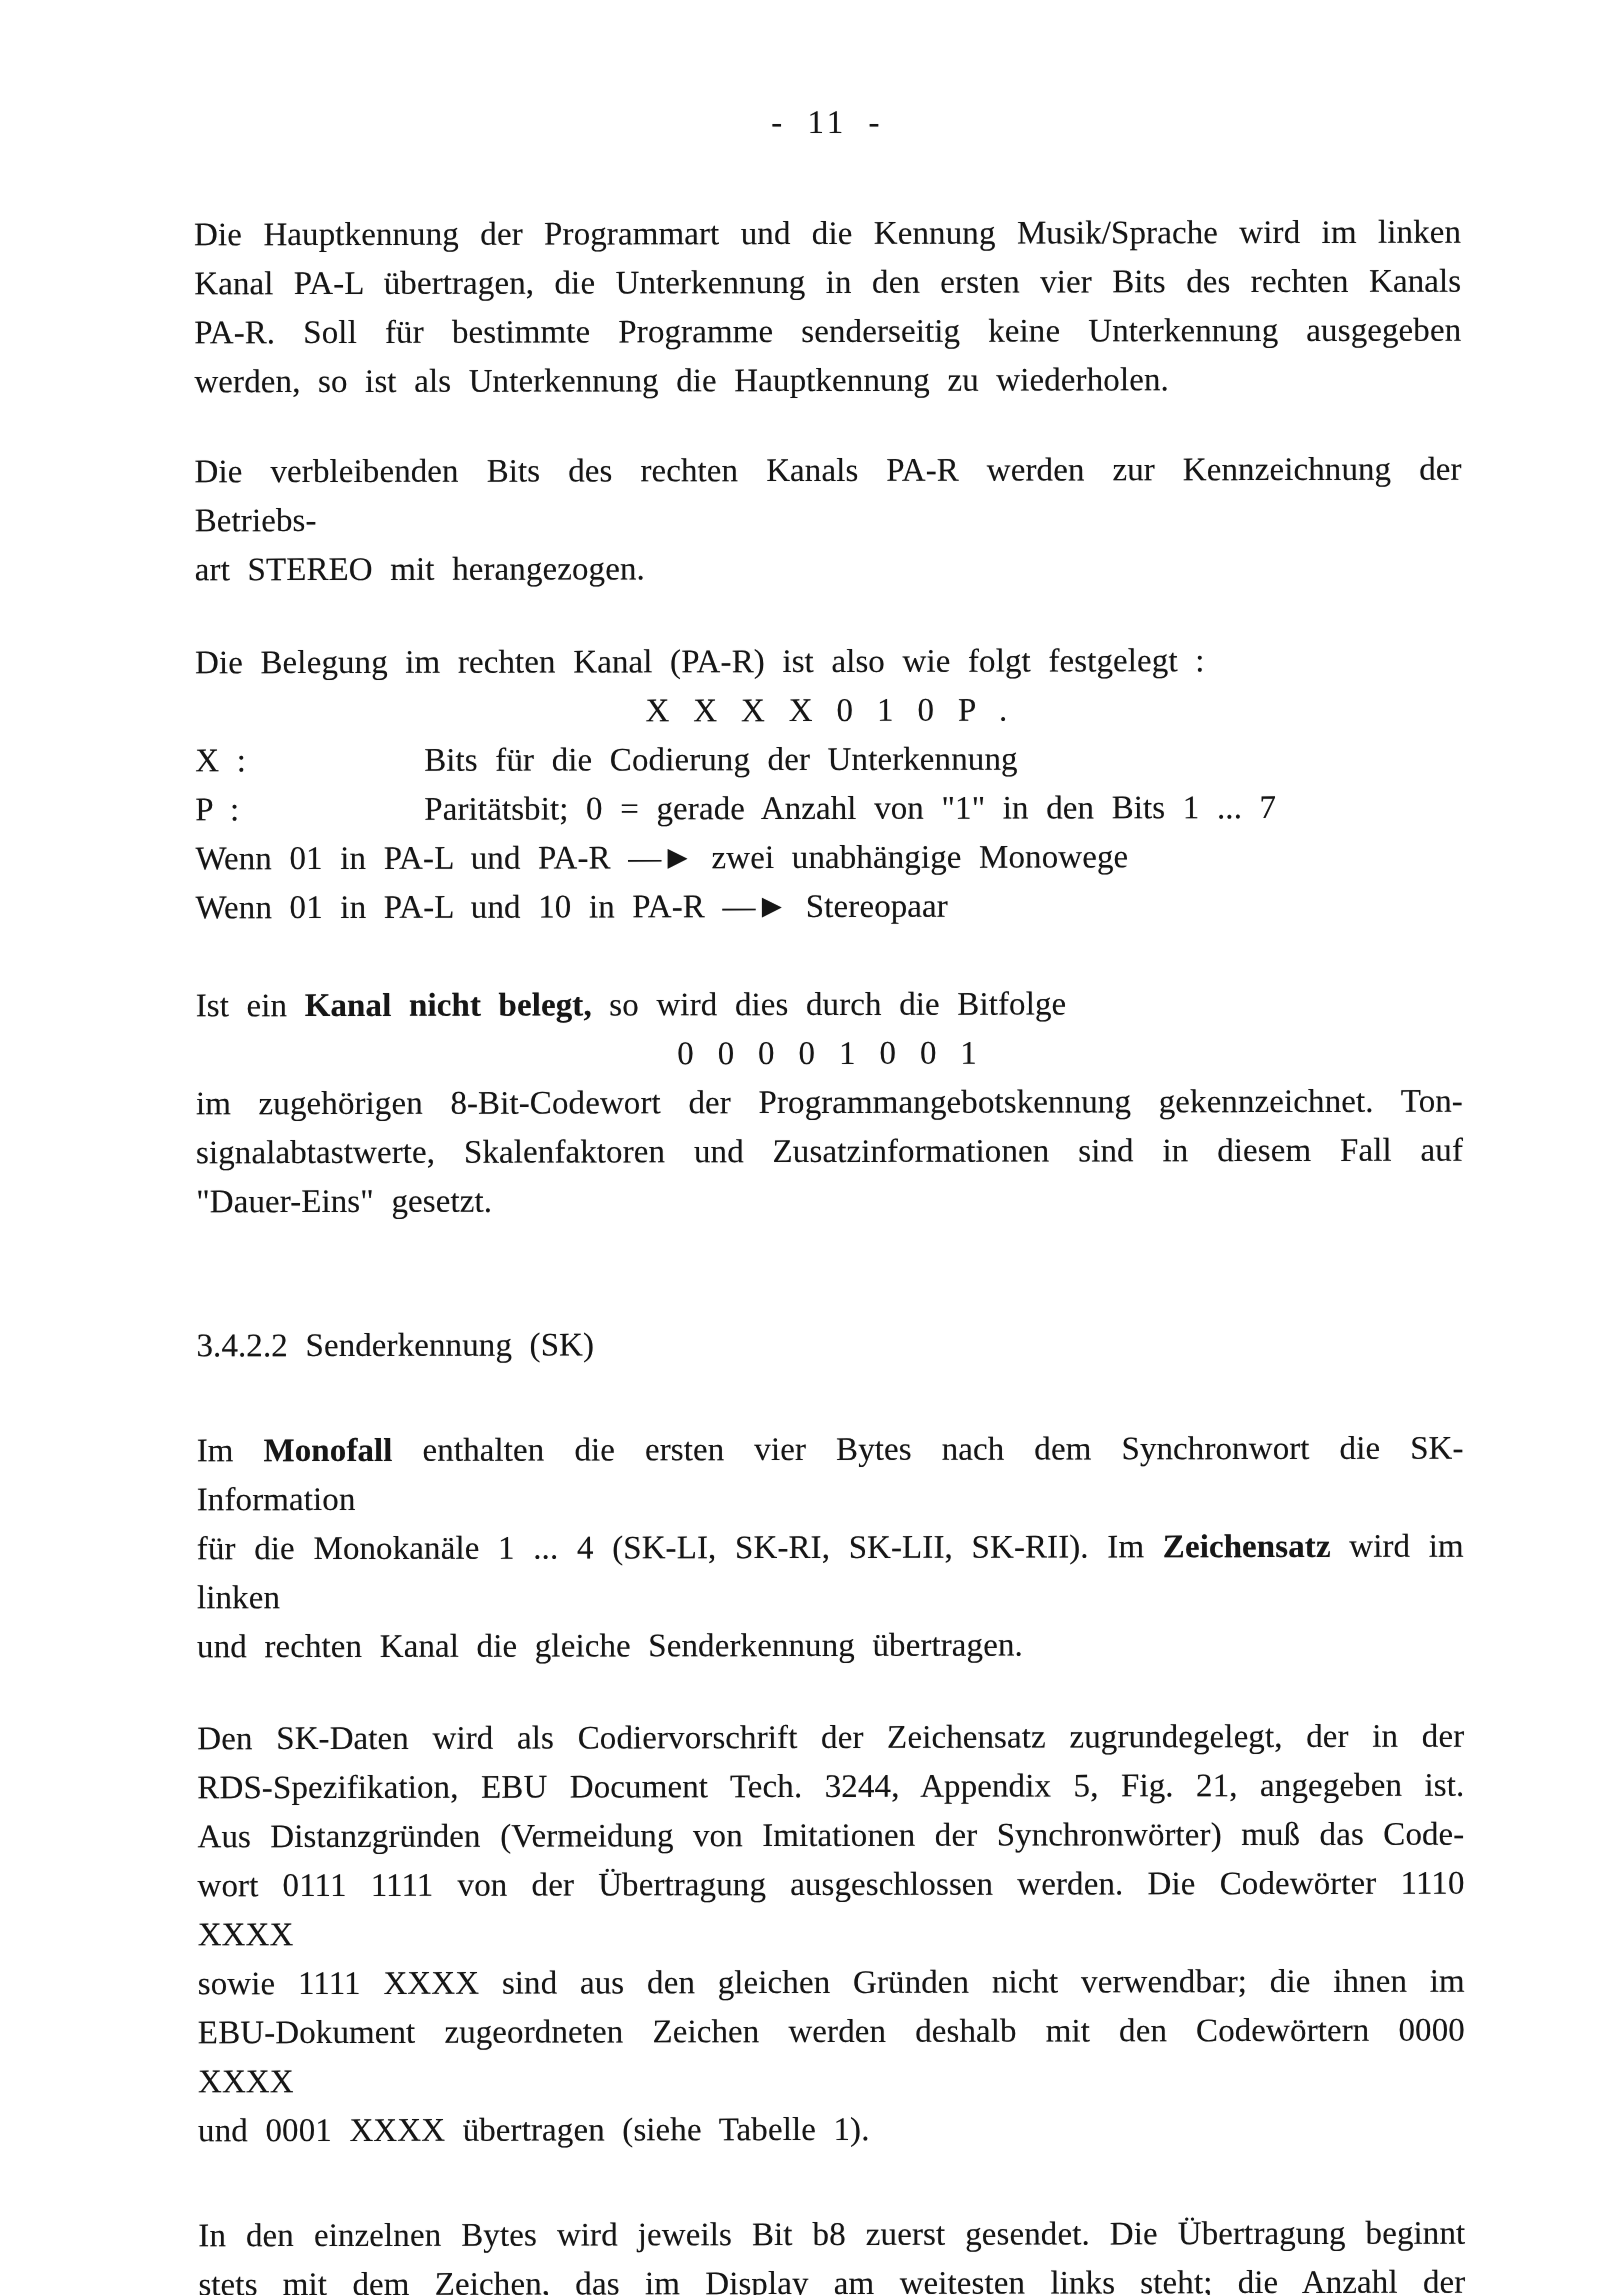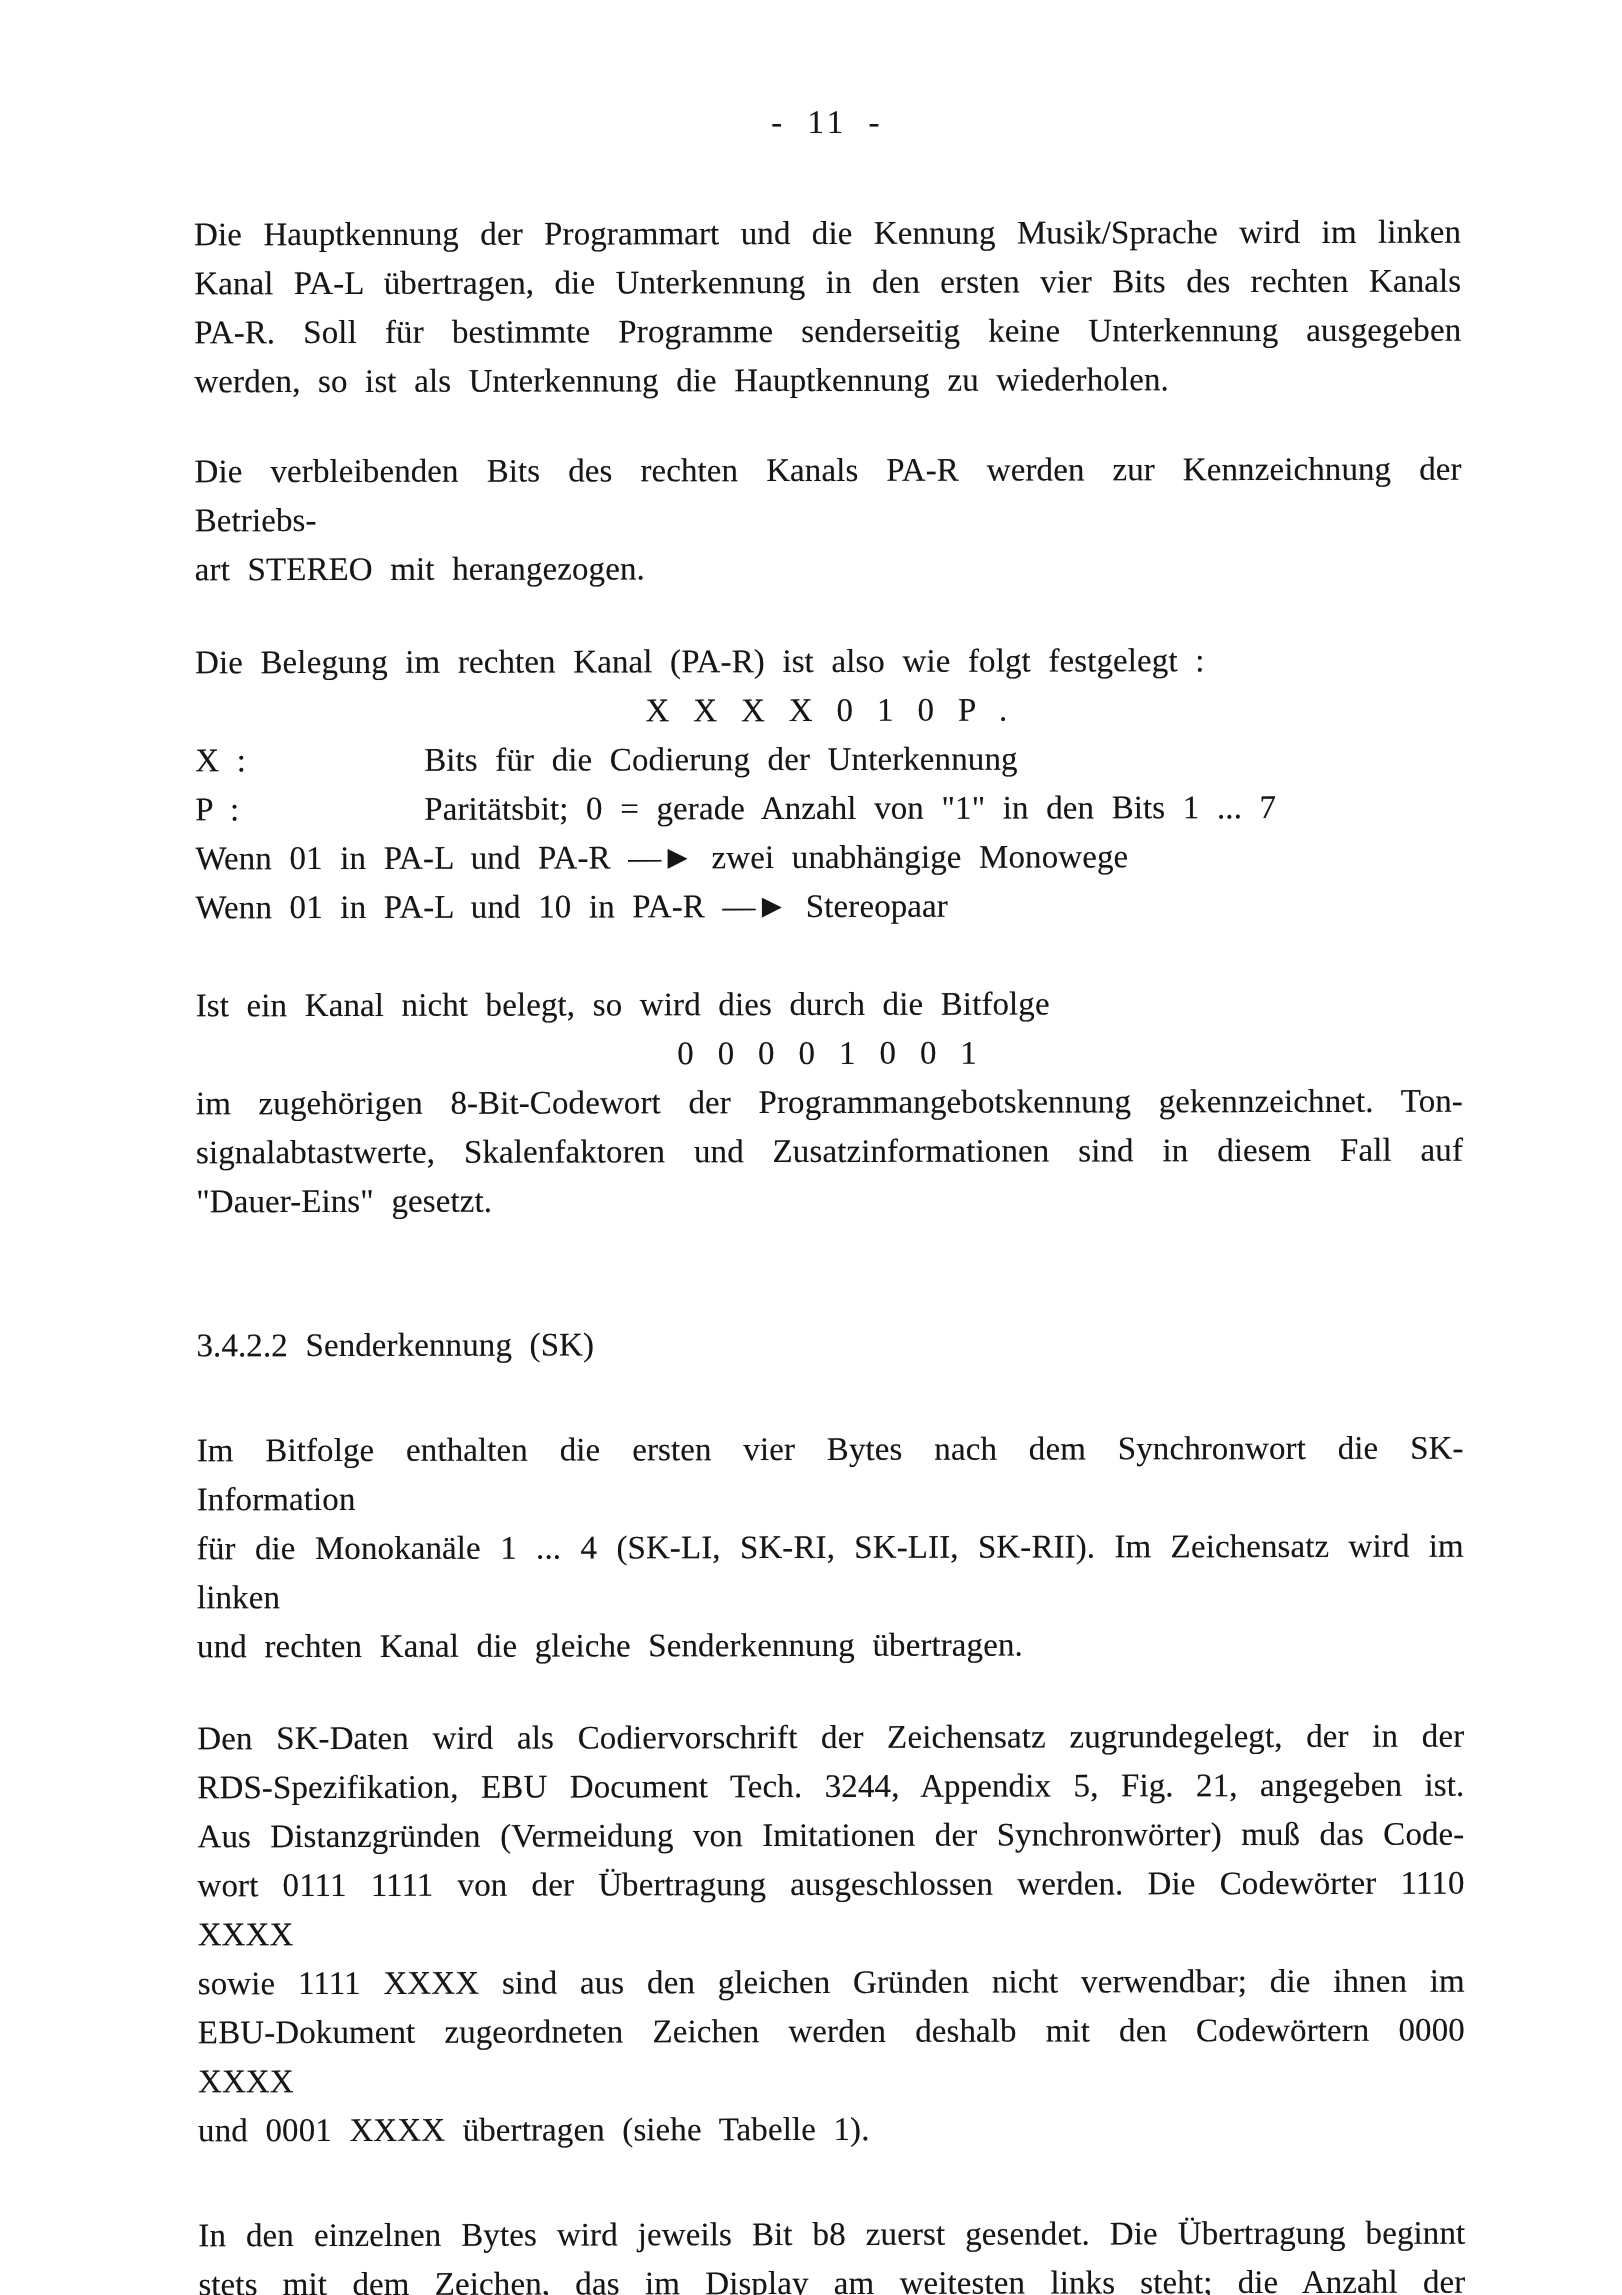--- a/index.html
+++ b/index.html
@@ -40,21 +40,21 @@
   .para-p2   { margin-top: 41px; }
   .para-p3   { margin-top: 44px; }
   .para-p4   { margin-top: 49px; }
   .heading   { margin-top: 95px; }
   .para-p5   { margin-top: 56px; }
   .para-p6   { margin-top: 43px; }
   .para-p7   { margin-top: 56px; }
   .defrow { display: flex; }
   .defterm { width: 229px; flex: none; }
   .defbody { flex: 1; }
-  b { font-weight: normal; }
+  b { font-weight: bold; }
 </style>
 </head>
 <body>
 
 <div class="sheet">
 
   <div class="line pagenum">- 11 -</div>
 
   <div class="para-p1">
     <div class="line j">Die Hauptkennung der Programmart und die Kennung Musik/Sprache wird im linken</div>
@@ -98,21 +98,21 @@
     <div class="line l"><span>Ist ein </span><b>Kanal nicht belegt,</b><span> so wird dies durch die Bitfolge</span></div>
     <div class="line c codeline">0 0 0 0 1 0 0 1</div>
     <div class="line j">im zugehörigen 8-Bit-Codewort der Programmangebotskennung gekennzeichnet. Ton-</div>
     <div class="line j">signalabtastwerte, Skalenfaktoren und Zusatzinformationen sind in diesem Fall auf</div>
     <div class="line l">"Dauer-Eins" gesetzt.</div>
   </div>
 
   <div class="line l heading">3.4.2.2 Senderkennung (SK)</div>
 
   <div class="para-p5">
-    <div class="line j"><span>Im </span><b>Bitfolge</b><span> enthalten die ersten vier Bytes nach dem Synchronwort die SK-Information</span></div>
+    <div class="line j"><span>Im </span><b>Monofall</b><span> enthalten die ersten vier Bytes nach dem Synchronwort die SK-Information</span></div>
     <div class="line j"><span>für die Monokanäle 1 ... 4 (SK-LI, SK-RI, SK-LII, SK-RII). Im </span><b>Zeichensatz</b><span> wird im linken</span></div>
     <div class="line l">und rechten Kanal die gleiche Senderkennung übertragen.</div>
   </div>
 
   <div class="para-p6">
     <div class="line j">Den SK-Daten wird als Codiervorschrift der Zeichensatz zugrundegelegt, der in der</div>
     <div class="line j">RDS-Spezifikation, EBU Document Tech. 3244, Appendix 5, Fig. 21, angegeben ist.</div>
     <div class="line j">Aus Distanzgründen (Vermeidung von Imitationen der Synchronwörter) muß das Code-</div>
     <div class="line j">wort 0111 1111 von der Übertragung ausgeschlossen werden. Die Codewörter 1110 XXXX</div>
     <div class="line j">sowie 1111 XXXX sind aus den gleichen Gründen nicht verwendbar; die ihnen im</div>

